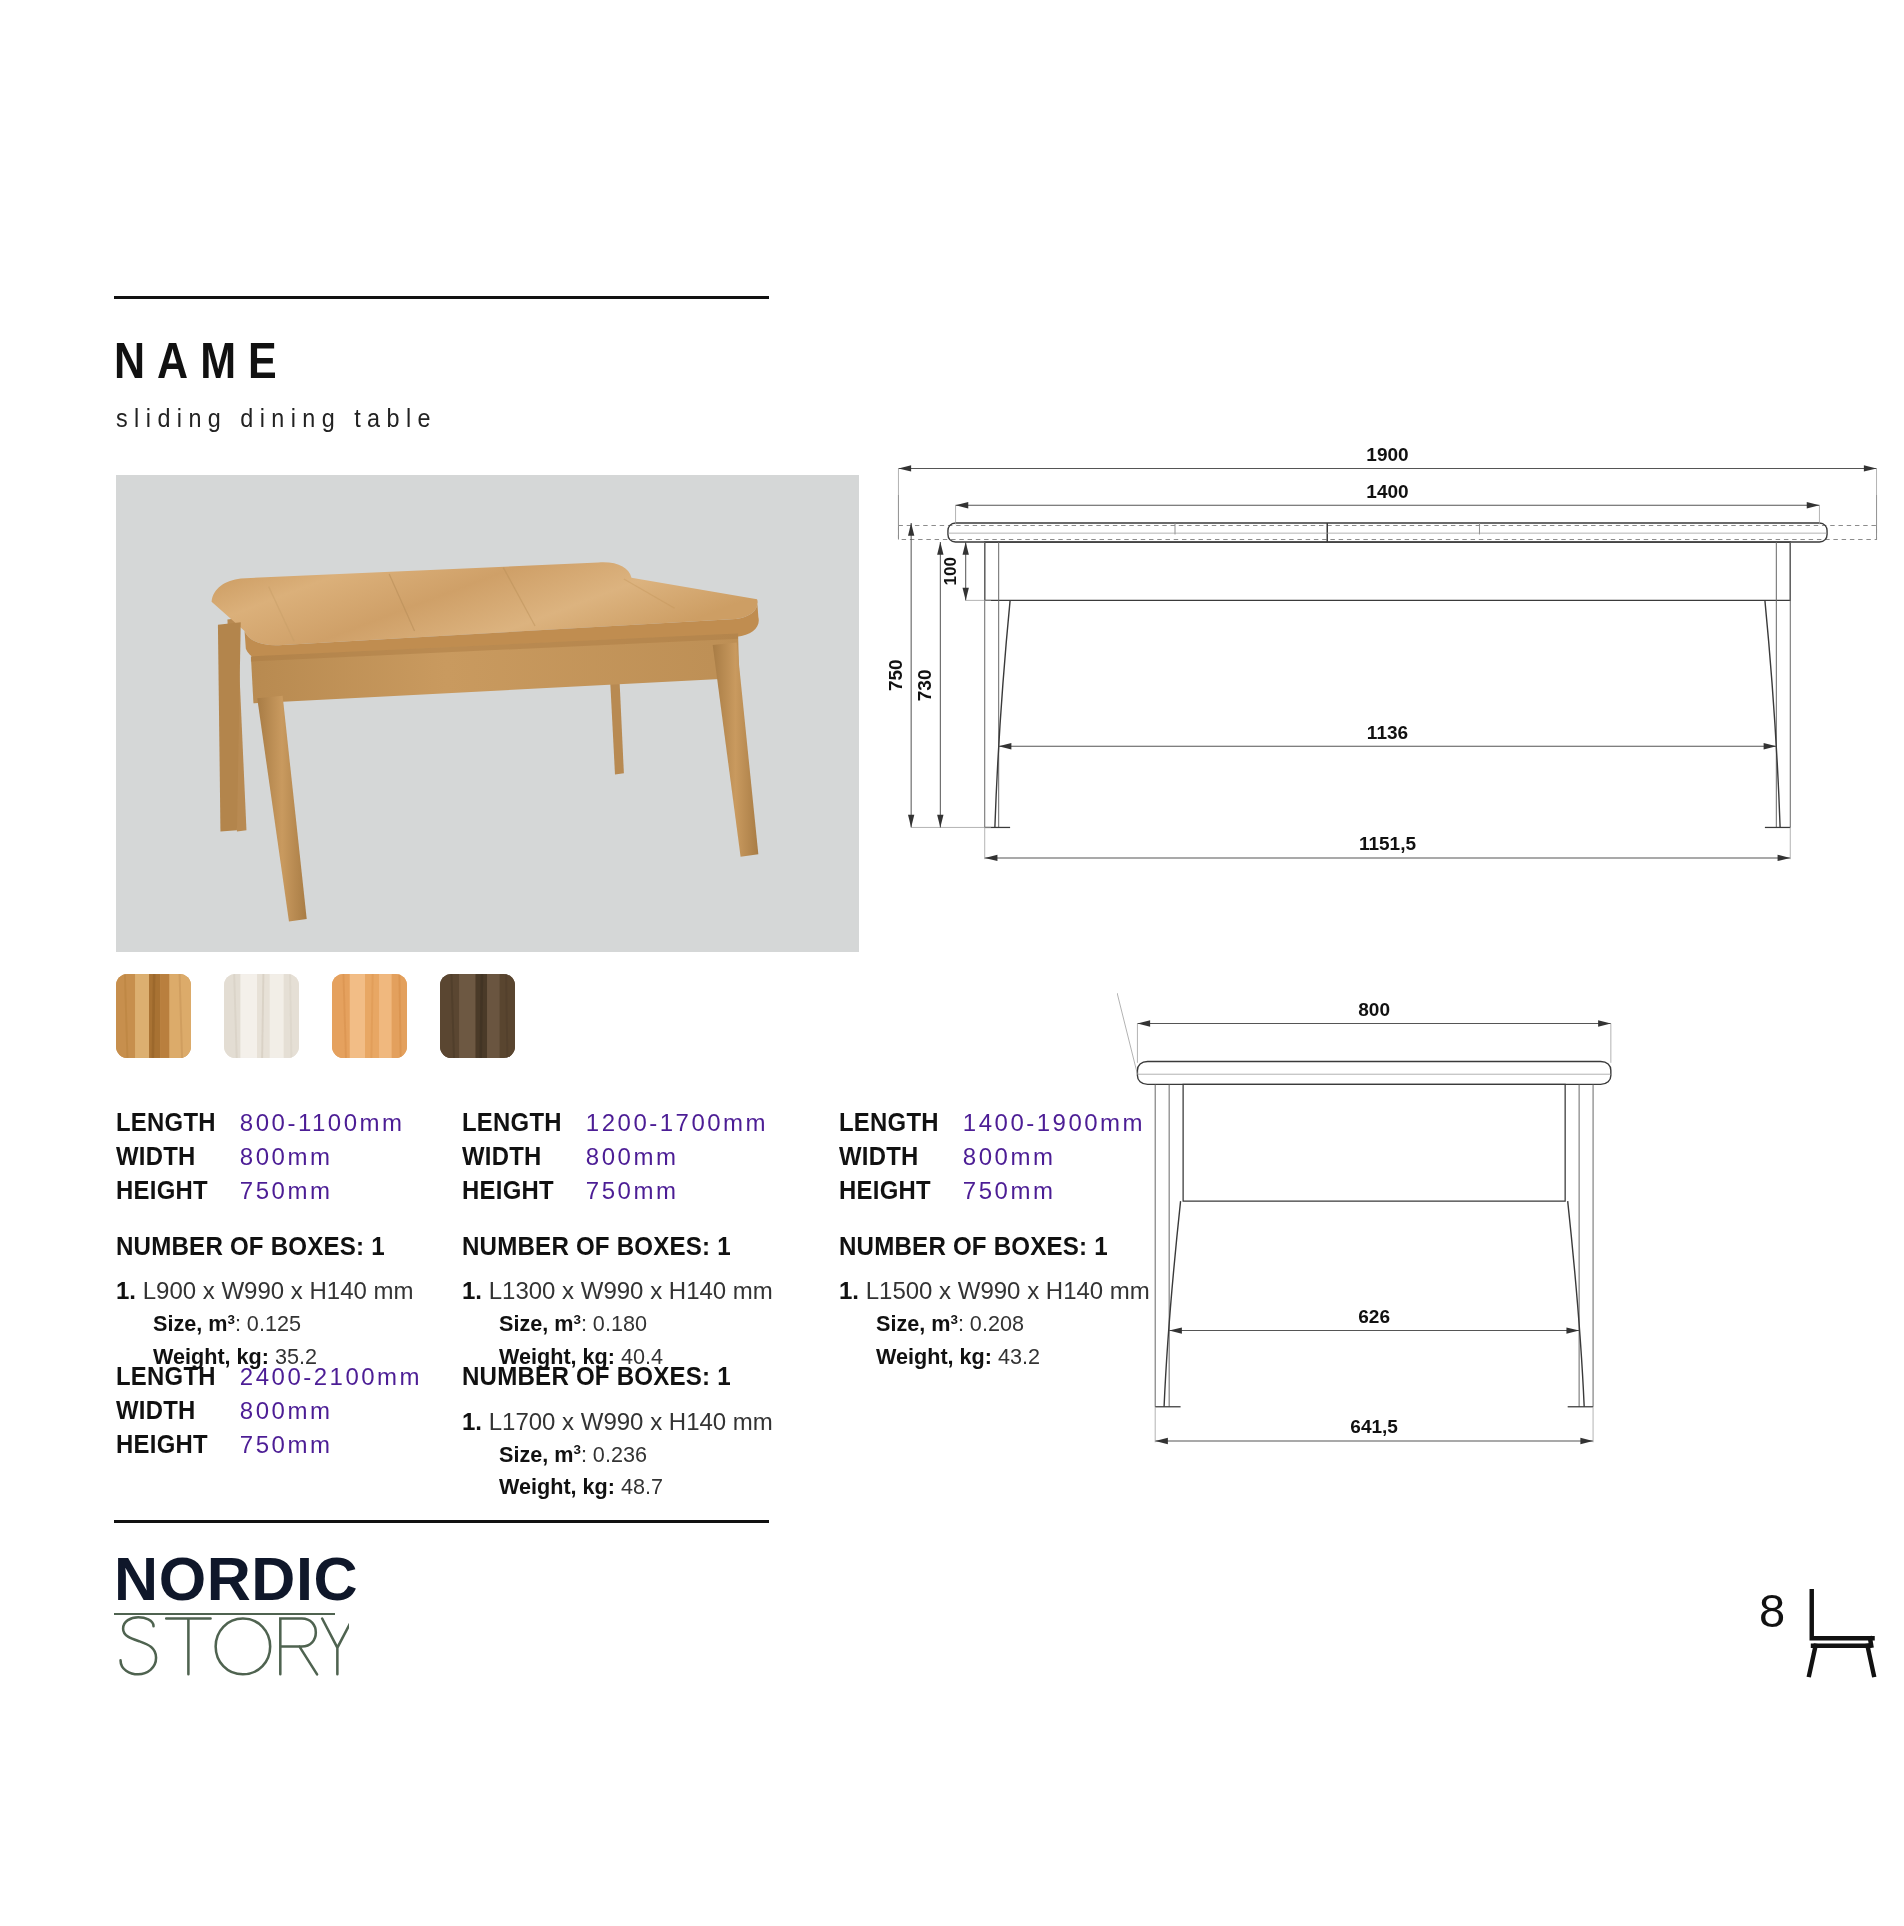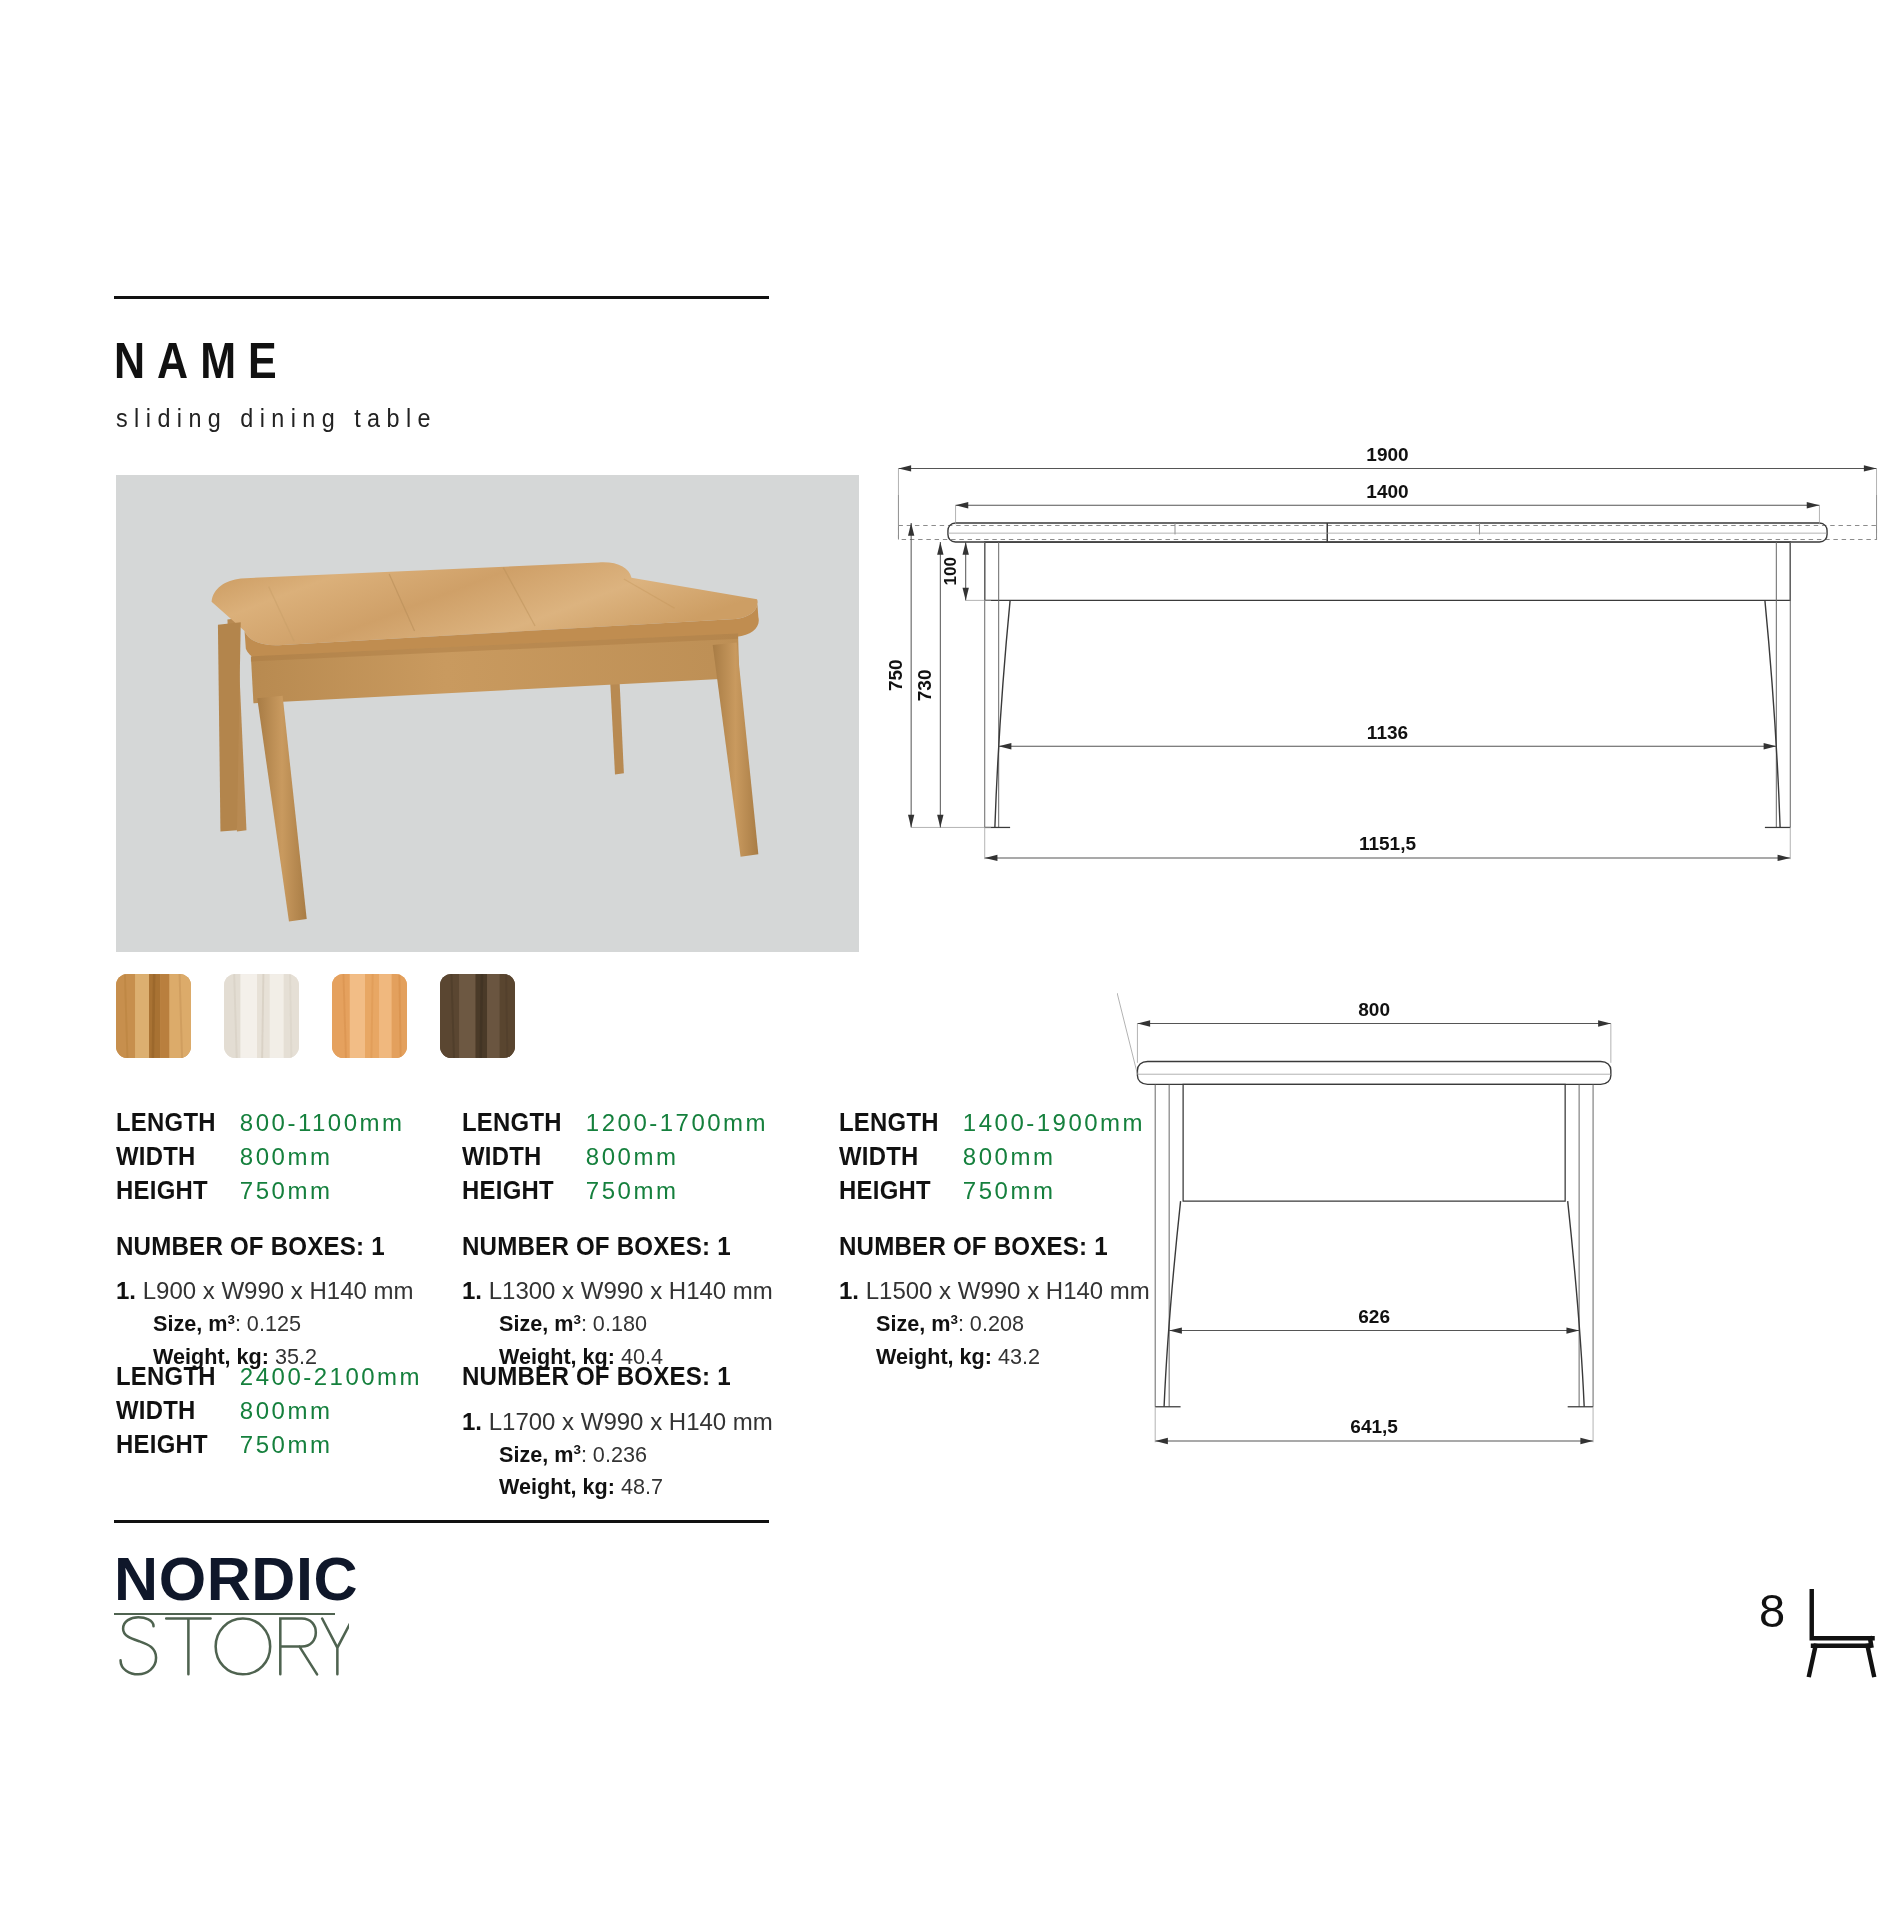--- a/index.html
+++ b/index.html
@@ -71,21 +71,21 @@
   .dim-key {
     font-size:25.4px; font-weight:bold; color:#111;
     letter-spacing:0.3px;
     display:inline-block;
     transform:scaleX(0.94); transform-origin:left;
   }
   .dim-key.k-len { width:121px; }
   .dim-key.k-wid { width:121px; }
   .dim-key.k-hei { width:121px; }
   .dim-val {
-    font-size:24px; font-weight:300; color:#15803d;
+    font-size:24px; font-weight:300; color:#4c1d95;
     letter-spacing:2.5px;
     display:inline-block;
   }
   .boxes-title {
     font-size:25.4px; font-weight:bold; color:#111;
     margin-top:21.6px; white-space:nowrap;
     letter-spacing:0.2px;
     transform:scaleX(0.95); transform-origin:left;
   }
   .box-line {

